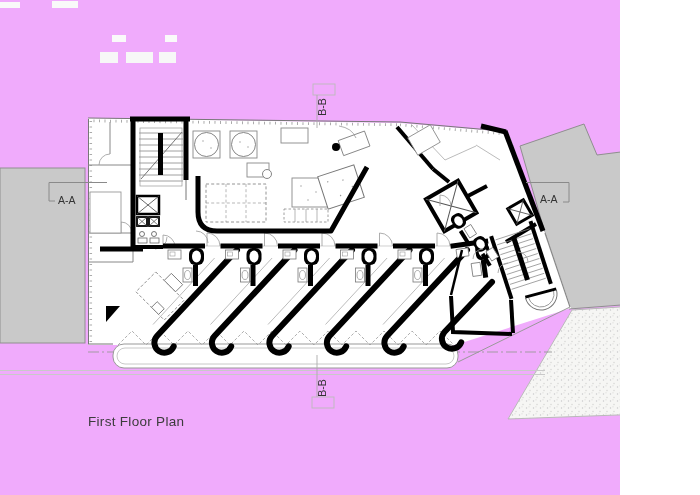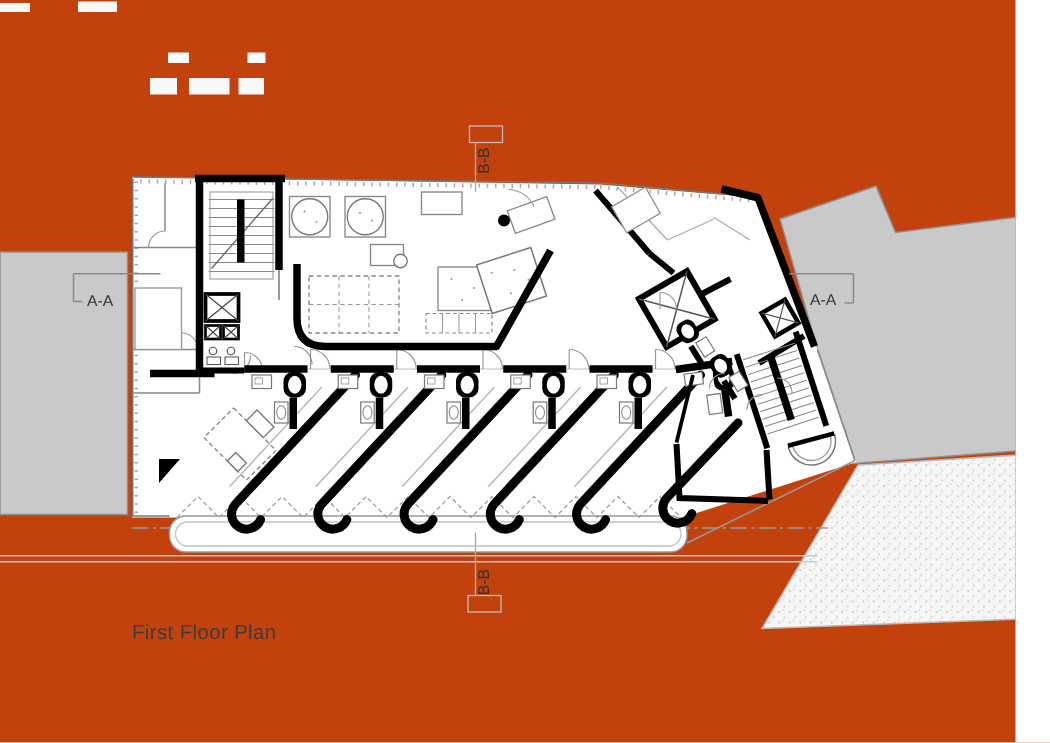--- a/index.html
+++ b/index.html
@@ -1,16 +1,16 @@
 <!DOCTYPE html>
 <html><head>
 <meta charset="utf-8">
 <style>
   html,body{margin:0;padding:0;background:#fff;}
-  .canvas{position:relative;width:677px;height:495px;background:#c2410c;overflow:hidden;}
+  .canvas{position:relative;width:620px;height:495px;background:#f0abfc;overflow:hidden;}
   svg{display:block;}
   text{font-family:"Liberation Sans","DejaVu Sans",sans-serif;fill:#3a3a3a;}
   .marker-text{font-size:10.5px;fill:#333;}
   .title-text{font-size:13.5px;fill:#3c3c3c;letter-spacing:.3px;}
 </style>
 </head>
 <body>
 
 <div class="canvas">
 <svg width="700" height="495" viewBox="0 0 700 495">

